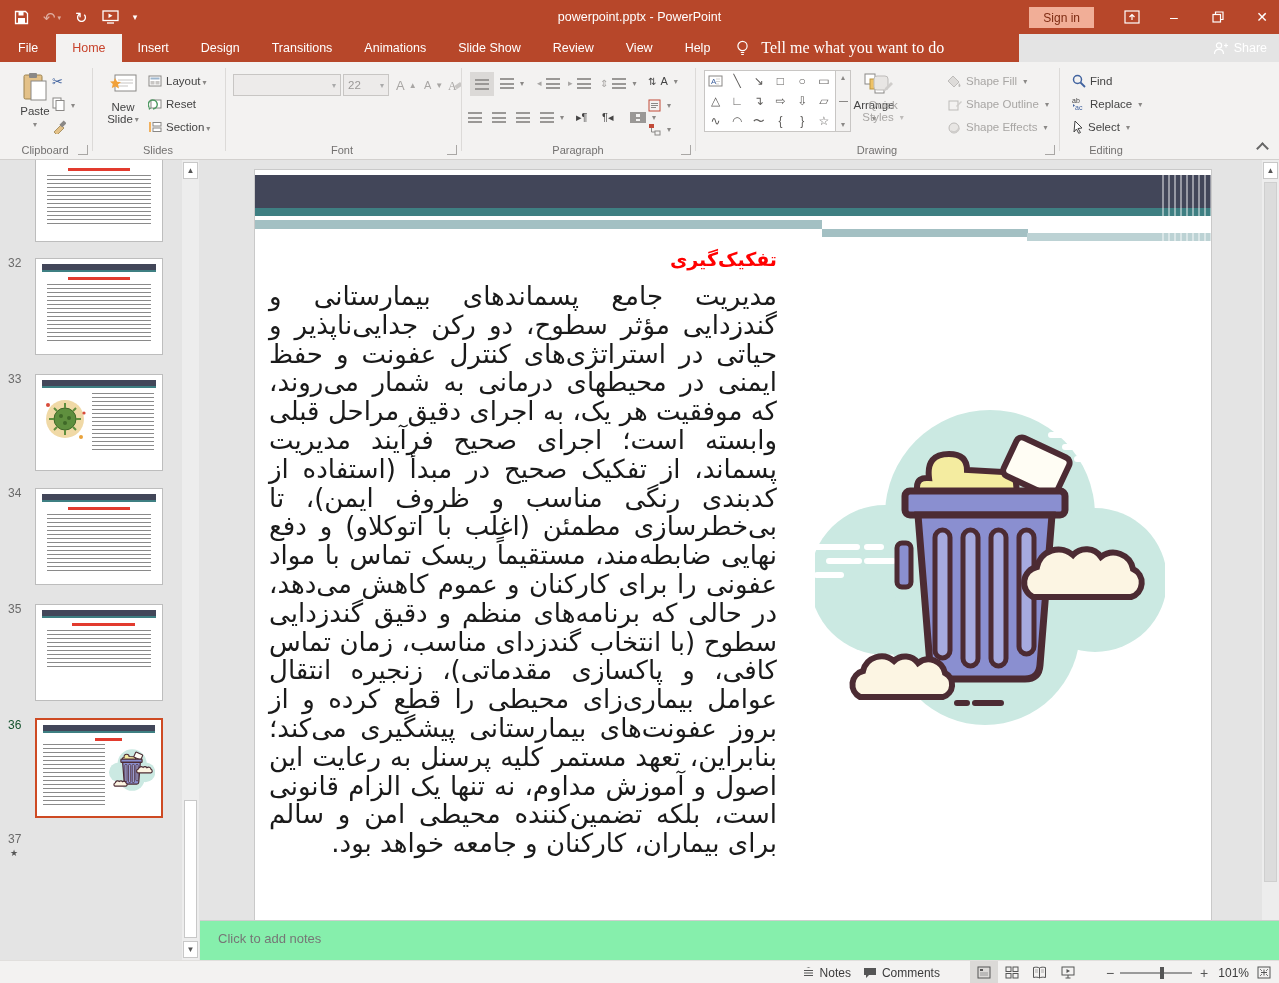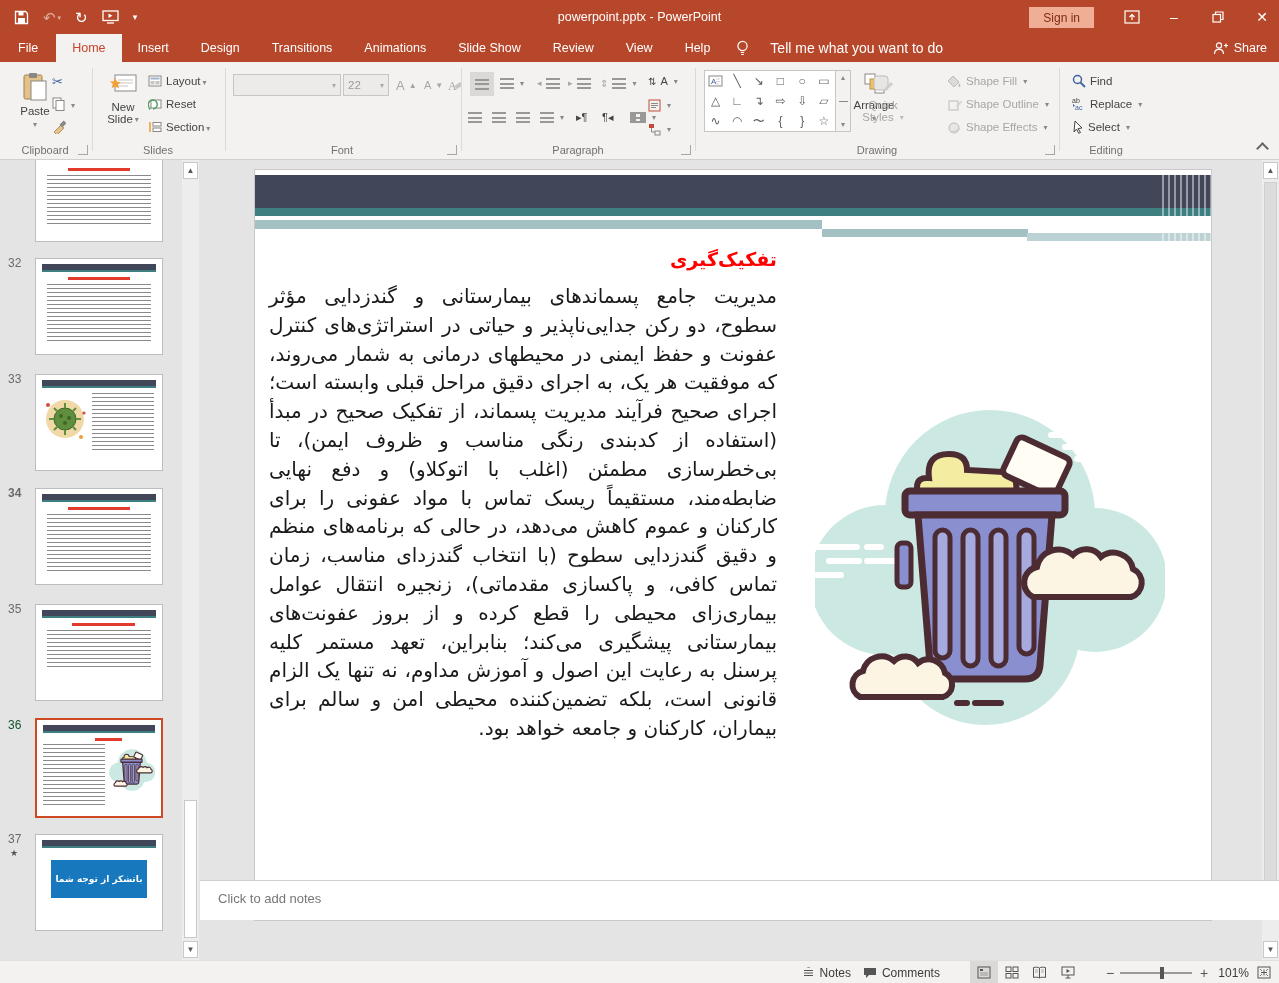--- a/index.html
+++ b/index.html
@@ -16,24 +16,24 @@
   .titlebar { position:absolute; left:0; top:0; width:1279px; height:34px; background:#B7472A; color:#fff; }
   .qat { position:absolute; left:14px; top:0; height:34px; display:flex; align-items:center; gap:14px; }
   .qat-btn { color:#fff; font-size:15px; line-height:1; display:flex; align-items:center; cursor:default; }
   .qat-btn svg { display:block; }
   .dim { opacity:.55; }
   .win-title { position:absolute; left:0; right:0; top:0; height:34px; display:flex; align-items:center; justify-content:center; font-size:12.5px; color:#fff; pointer-events:none; }
   .signin { position:absolute; right:185px; top:7px; height:21px; padding:0 14px; background:#F1AE97; color:#7E2B12; font-size:12px; display:flex; align-items:center; }
   .winctl { position:absolute; top:0; height:34px; width:34px; display:flex; align-items:center; justify-content:center; color:#fff; font-size:14px; }
 
   
-  .tabbar { position:absolute; left:0; top:34px; width:1279px; height:28px; background:#B7472A; display:flex; align-items:stretch; color:#fff; }
+  .tabbar { position:absolute; left:0; top:34px; width:1019px; height:28px; background:#B7472A; display:flex; align-items:stretch; color:#fff; }
   .tab { padding:0 16px; display:flex; align-items:center; font-size:12.5px; cursor:default; white-space:nowrap; }
   .tab.active { background:#F3F2F1; color:#C8432C; }
-  .tellme { display:flex; align-items:center; gap:21px; padding:0 10px; font-size:14px; }
+  .tellme { display:flex; align-items:center; gap:12px; padding:0 10px; font-size:16px;font-family:Liberation Serif, serif; }
   .share { position:absolute; right:12px; top:34px; height:28px; display:flex; align-items:center; gap:6px; color:#fff; font-size:12.5px; }
 
   
   .ribbon { position:absolute; left:0; top:62px; width:1279px; height:98px; background:#F3F2F1; border-bottom:1px solid #D2D0CE; }
   .grp-divider { position:absolute; top:6px; bottom:8px; width:1px; background:#DCDAD8; }
   .grp-label { position:absolute; bottom:3px; font-size:11px; color:#737170; text-align:center; }
   .launcher { position:absolute; bottom:4px; width:10px; height:10px; border-left:1px solid #8a8886; border-bottom:1px solid #8a8886; transform:rotate(-90deg); opacity:.7; }
   .bigbtn { position:absolute; top:4px; width:46px; height:76px; display:flex; flex-direction:column; align-items:center; justify-content:flex-start; gap:3px; font-size:11.5px; color:#444; text-align:center; padding-top:6px; }
   .smbtn { position:absolute; display:flex; align-items:center; gap:4px; font-size:11.5px; color:#444; height:22px; }
   .smbtn.disabled, .disabled { color:#A8A6A4; }
@@ -58,27 +58,27 @@
   .th-teal { height:2px; background:#3E7F82; margin-bottom:5px; }
   .th-title { height:3px; background:#E23B2E; width:55%; margin:0 auto 4px auto; }
   .th-text { background:repeating-linear-gradient(to bottom,#8a8a8a 0 1.5px,transparent 1.5px 4px); }
   .thumb-scroll { position:absolute; left:182px; top:0; width:17px; height:800px; background:#EDEDED; }
   .scroll-arrow { position:absolute; left:1px; width:15px; height:17px; background:#fff; border:1px solid #C8C8C8; color:#555; font-size:8px; display:flex; align-items:center; justify-content:center; }
   .scroll-thumb { position:absolute; left:2px; width:13px; background:#fff; border:1px solid #C8C8C8; }
 
   
   .slide { position:absolute; left:255px; top:10px; width:956px; height:750px; background:#fff; box-shadow:0 0 0 1px #C9C9C9; }
   .slide-title { position:absolute; right:434px; top:78px; font-family:"DejaVu Sans", sans-serif; font-weight:bold; font-size:19px; color:#FF0000; direction:rtl; }
-  .slide-body { position:absolute; left:14px; top:112px; width:508px; font-family:"DejaVu Sans", sans-serif; font-size:20px; line-height:28.8px; color:#1a1a1a; direction:rtl; text-align:justify; }
+  .slide-body { position:absolute; left:14px; top:112px; width:508px; font-family:"DejaVu Sans", sans-serif; font-size:26px; line-height:28.8px; color:#1a1a1a; direction:rtl; text-align:justify; }
 
   
   .main-scroll { position:absolute; left:1262px; top:0; width:17px; height:800px; background:#EDEDED; }
 
   
-  .notes-pane { position:absolute; left:200px; top:720px; width:1079px; height:40px; background:#ffffff; border-top:1px solid #CFCFCF; }
+  .notes-pane { position:absolute; left:200px; top:760px; width:1079px; height:40px; background:#86efac; border-top:1px solid #CFCFCF; }
   .notes-ph { position:absolute; left:18px; top:10px; color:#767676; font-size:13px; }
 
   
   .statusbar { position:absolute; left:0; top:960px; width:1279px; height:23px; background:#F3F2F1; border-top:1px solid #E1DFDD; font-size:12px; color:#3b3b3b; }
   .sb-left { position:absolute; left:10px; top:0; height:23px; display:flex; align-items:center; gap:22px; }
   .sb-right { position:absolute; right:8px; top:0; height:23px; display:flex; align-items:center; }
   .sb-item { display:flex; align-items:center; gap:5px; padding:0 6px; height:23px; }
   .sb-view { width:28px; height:23px; display:flex; align-items:center; justify-content:center; }
   .sb-view.active { background:#DBD9D7; }
 
@@ -441,21 +441,21 @@
             <circle cx="23" cy="30" r="2" fill="#3f6828"></circle>
           <path d="M23 10v5M23 37v5M7 26h5M34 26h5M12 15l3 3M34 37l-3-3M12 37l3-3M34 15l-3 3" stroke="#5F8F3E" stroke-width="2"></path>
           <circle cx="6" cy="12" r="2" fill="#D84B3A"></circle>
             <circle cx="42" cy="20" r="1.6" fill="#D84B3A"></circle>
             <circle cx="39" cy="44" r="2" fill="#E9A23B"></circle>
         </svg>
         <div class="th-text" style="height:60px; width:62px;"></div>
       </div>
     </div>
 
-    <div class="thumb-num" style="top:326px;font-weight:bold;">34</div>
+    <div class="thumb-num" style="top:326px;">34</div>
     <div class="thumb-card" style="top:328px;">
       <div class="th-band"></div>
         <div class="th-teal"></div>
       <div class="th-title"></div>
       <div class="th-text" style="height:58px; width:104px; margin:0 auto;"></div>
     </div>
 
     <div class="thumb-num" style="top:442px;">35</div>
     <div class="thumb-card" style="top:444px;">
       <div class="th-band"></div>
@@ -485,27 +485,20 @@
           <rect x="176" y="135" width="16" height="138" rx="8" fill="#A6AADF" stroke="#4C2B33" stroke-width="6"></rect>
           <rect x="204" y="135" width="16" height="125" rx="8" fill="#A6AADF" stroke="#4C2B33" stroke-width="6"></rect>
           <path d="M218 200 a16 16 0 0 1 4 -30 a22 22 0 0 1 36 -12 a18 18 0 0 1 28 2 a20 20 0 0 1 32 12 a15 15 0 0 1 -2 28 z" fill="#FCF5E3" stroke="#4C2B33" stroke-width="9"></path>
           <path d="M45 300 a14 14 0 0 1 3 -26 a19 19 0 0 1 31 -10 a16 16 0 0 1 24 2 a17 17 0 0 1 27 10 a13 13 0 0 1 -2 24 z" fill="#FCF5E3" stroke="#4C2B33" stroke-width="9"></path>
         </svg>
       </div>
     </div>
 
     <div class="thumb-num" style="top:672px;">37</div>
     <div class="star" style="position:absolute; left:10px; top:688px;">★</div>
-    <div class="thumb-card" style="top:674px;">
-      <div class="th-band"></div>
-        <div class="th-teal"></div>
-      <div style="margin:12px auto 0 auto; width:96px; height:38px; background:#1878BE; display:flex; align-items:center; justify-content:center;">
-        <span style="color:#fff; font-size:9px; font-weight:bold; font-family:'DejaVu Sans',sans-serif; direction:rtl;">باتشکر از توجه شما</span>
-      </div>
-    </div>
   </div>
 
   <div class="thumb-scroll">
     <div class="scroll-arrow" style="top:2px;">▲</div>
     <div class="scroll-thumb" style="top:640px; height:138px;"></div>
     <div class="scroll-arrow" style="top:781px;">▼</div>
   </div>
 
   <div class="slide">
 

